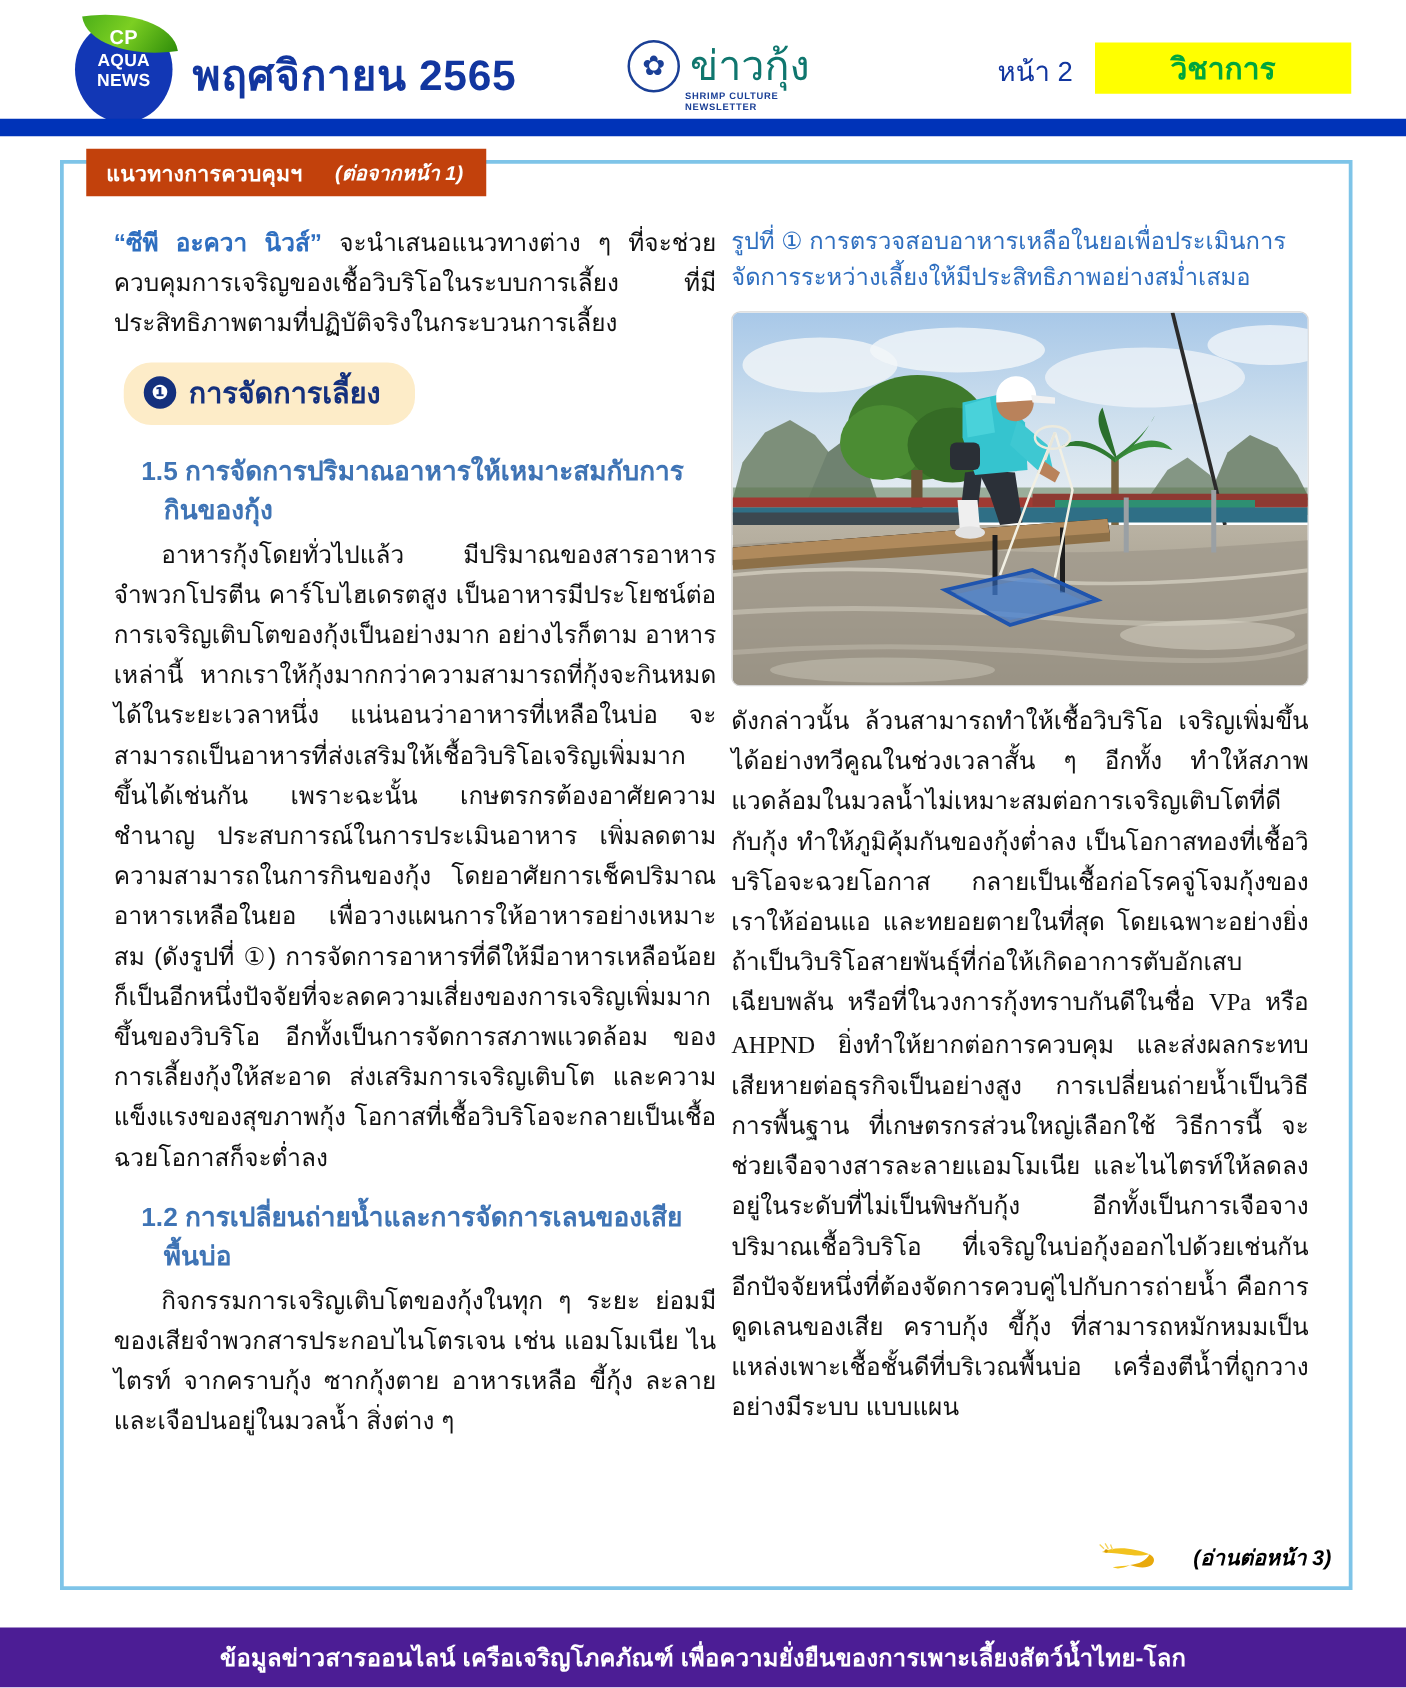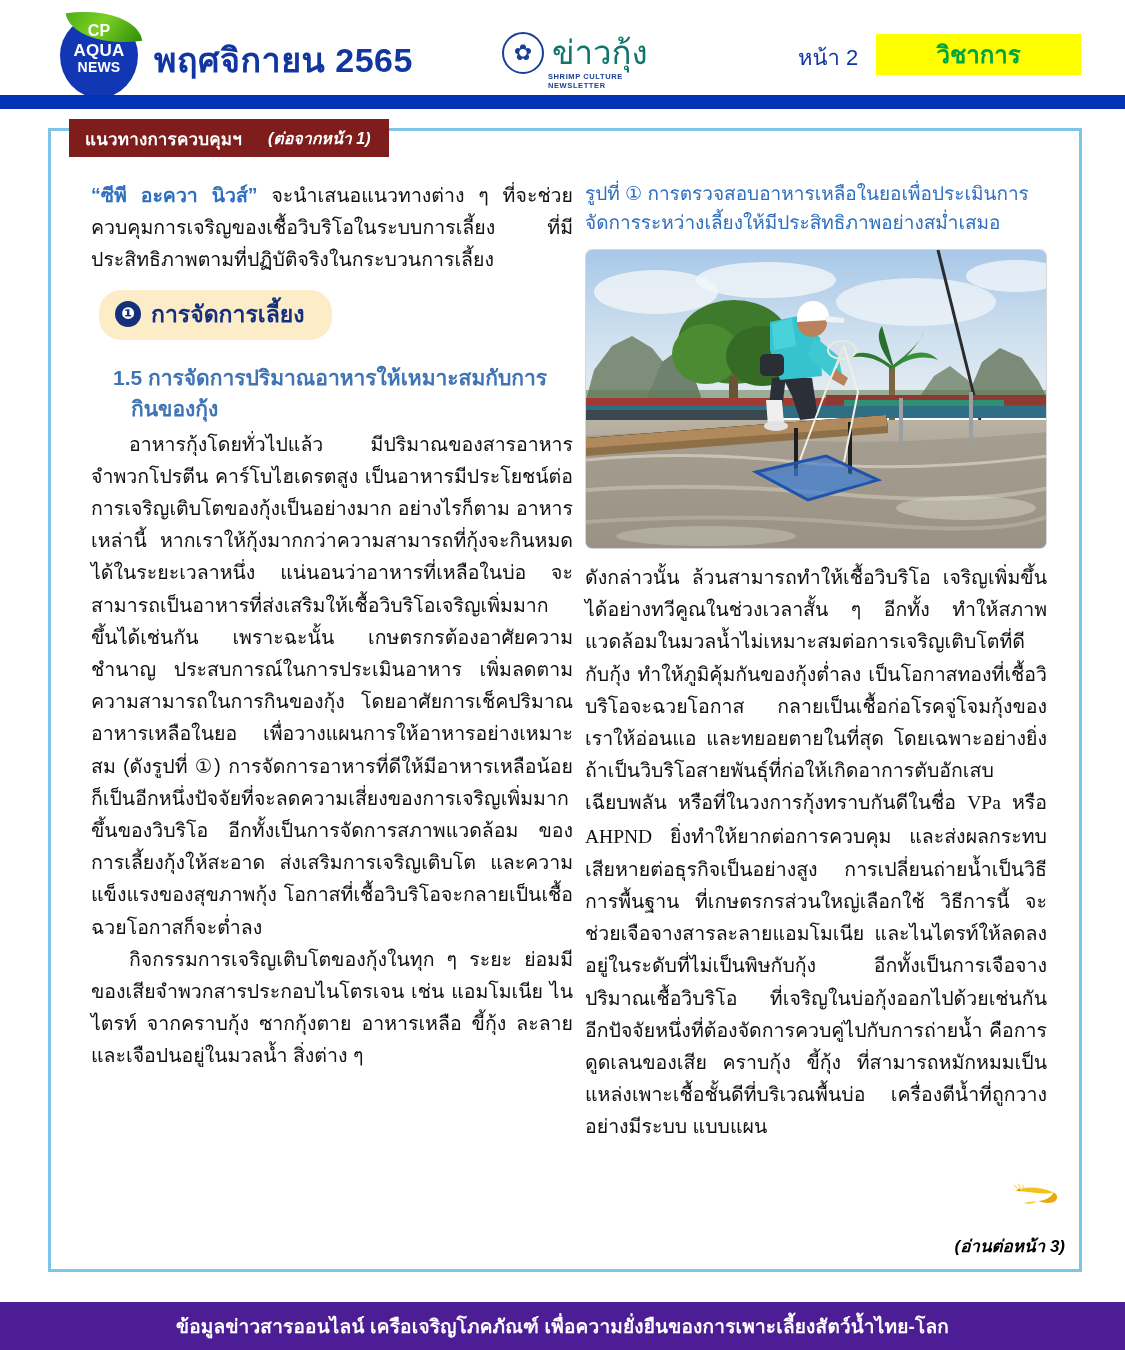--- a/index.html
+++ b/index.html
@@ -24,21 +24,21 @@
     background: linear-gradient(135deg,#4caf19 0%, #7ccf22 45%, #2f8d0a 100%);
     border-radius: 0 100% 0 100%;
     transform: rotate(-8deg);
   }
   .logo-text {
     position:absolute; left:18px; top:16px; width:78px;
     text-align:center; color:#fff; font-weight:bold; line-height:1.12;
     letter-spacing:.2px;
   }
   .logo-text .l1 { font-size:16px; display:block; }
-  .logo-text .l2 { font-size:17px; display:block; margin-top:1px; }
+  .logo-text .l2 { font-size:14px; display:block; margin-top:1px; }
   .logo-text .l3 { font-size:14px; display:block; }
 
   .issue-date {
     position:absolute; left:138px; top:33px;
     font-size:34px; font-weight:bold; color:#12369f; letter-spacing:.5px;margin-left:16px;
   }
 
   .masthead { position:absolute; left:498px; top:28px; width:180px; height:62px; }
   .masthead-mark {
     position:absolute; left:4px; top:4px; width:42px; height:42px;
@@ -70,21 +70,21 @@
   .header-rule { position:absolute; left:0; top:95px; width:1125px; height:14px; background:#0033b8; }
 
   
   .frame {
     position:absolute; left:48px; top:128px; width:1034px; height:1144px;
     border:3px solid #7ec4e8; background:#fff;
   }
 
   .section-tag {
     position:absolute; left:18px; top:-12px; height:38px;
-    background:#7f1d1d; color:#fff; display:flex; align-items:center;
+    background:#c2410c; color:#fff; display:flex; align-items:center;
     padding:0 18px 0 16px;
   }
   .section-tag .st-main { font-size:17px; font-weight:bold; letter-spacing:.2px; }
   .section-tag .st-cont { font-size:16px; font-style:italic; font-weight:bold; margin-left:26px; }
 
   
   .col-left  { position:absolute; left:40px;  top:48px; width:482px; }
   .col-right { position:absolute; left:534px; top:48px; width:462px; }
 
   .body-text {
@@ -117,21 +117,21 @@
 
   
   .photo {
     position:relative; margin-top:12px; width:462px; height:300px;
     border-radius:7px; overflow:hidden; border:1px solid #d6d6d6;
   }
   .photo svg { display:block; width:462px; height:300px; }
 
   .readmore {
     position:absolute; right:14px; bottom:10px;
-    display:flex; align-items:flex-end; gap:24px;flex-direction:column;
+    display:flex; align-items:flex-end; gap:24px;
   }
   .readmore .shrimp { width:54px; height:26px; }
   .readmore .rm-text { font-size:17px; font-style:italic; font-weight:bold; color:#000; }
 
   
   .footer {
     position:absolute; left:0; top:1302px; width:1125px; height:48px;
     background:#4c1d95; display:flex; align-items:center; justify-content:center;
   }
   .footer span { color:#fff; font-size:19px; font-weight:bold; letter-spacing:.2px; }
@@ -186,20 +186,21 @@
 
       <div class="pill-heading">
         <span class="num">❶</span>
         <span class="txt">การจัดการเลี้ยง</span>
       </div>
 
       <h3 class="sub-heading">1.5 การจัดการปริมาณอาหารให้เหมาะสมกับการกินของกุ้ง</h3>
 
       <p class="body-text indent">อาหารกุ้งโดยทั่วไปแล้ว มีปริมาณของสารอาหารจำพวกโปรตีน คาร์โบไฮเดรตสูง เป็นอาหารมีประโยชน์ต่อการเจริญเติบโตของกุ้งเป็นอย่างมาก อย่างไรก็ตาม อาหารเหล่านี้ หากเราให้กุ้งมากกว่าความสามารถที่กุ้งจะกินหมดได้ในระยะเวลาหนึ่ง แน่นอนว่าอาหารที่เหลือในบ่อ จะสามารถเป็นอาหารที่ส่งเสริมให้เชื้อวิบริโอเจริญเพิ่มมากขึ้นได้เช่นกัน เพราะฉะนั้น เกษตรกรต้องอาศัยความชำนาญ ประสบการณ์ในการประเมินอาหาร เพิ่มลดตามความสามารถในการกินของกุ้ง โดยอาศัยการเช็คปริมาณอาหารเหลือในยอ เพื่อวางแผนการให้อาหารอย่างเหมาะสม (ดังรูปที่ ①)  การจัดการอาหารที่ดีให้มีอาหารเหลือน้อย ก็เป็นอีกหนึ่งปัจจัยที่จะลดความเสี่ยงของการเจริญเพิ่มมากขึ้นของวิบริโอ อีกทั้งเป็นการจัดการสภาพแวดล้อม ของการเลี้ยงกุ้งให้สะอาด ส่งเสริมการเจริญเติบโต และความแข็งแรงของสุขภาพกุ้ง โอกาสที่เชื้อวิบริโอจะกลายเป็นเชื้อฉวยโอกาสก็จะต่ำลง</p>
 
+      <h3 class="sub-heading">1.2 การเปลี่ยนถ่ายน้ำและการจัดการเลนของเสียพื้นบ่อ</h3>
 
       <p class="body-text indent">กิจกรรมการเจริญเติบโตของกุ้งในทุก ๆ ระยะ ย่อมมีของเสียจำพวกสารประกอบไนโตรเจน เช่น แอมโมเนีย ไนไตรท์ จากคราบกุ้ง ซากกุ้งตาย อาหารเหลือ ขี้กุ้ง ละลายและเจือปนอยู่ในมวลน้ำ สิ่งต่าง  ๆ</p>
     </div>
 
     <div class="col-right">
 
       <p class="fig-caption">รูปที่ ① การตรวจสอบอาหารเหลือในยอเพื่อประเมินการจัดการระหว่างเลี้ยงให้มีประสิทธิภาพอย่างสม่ำเสมอ</p>
 
       <div class="photo">
         <svg viewBox="0 0 462 300" xmlns="http://www.w3.org/2000/svg">

